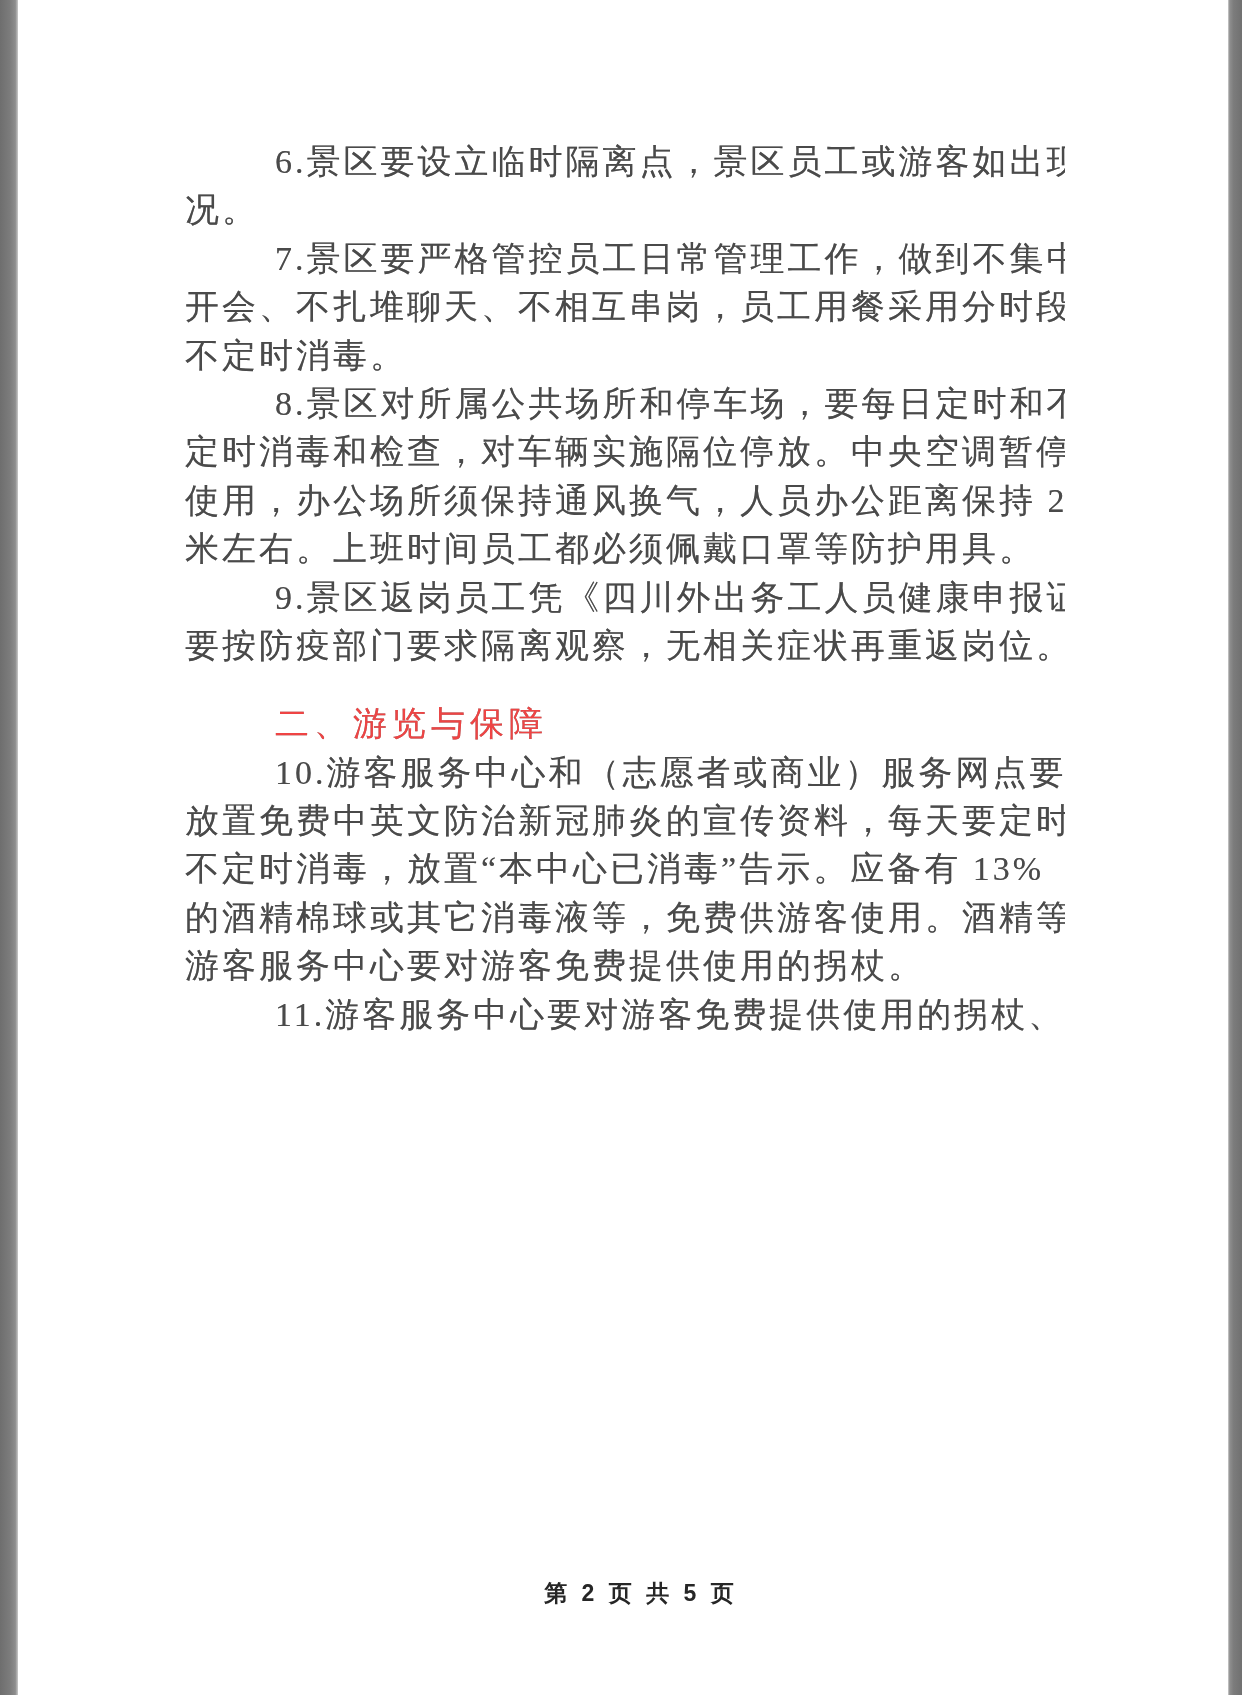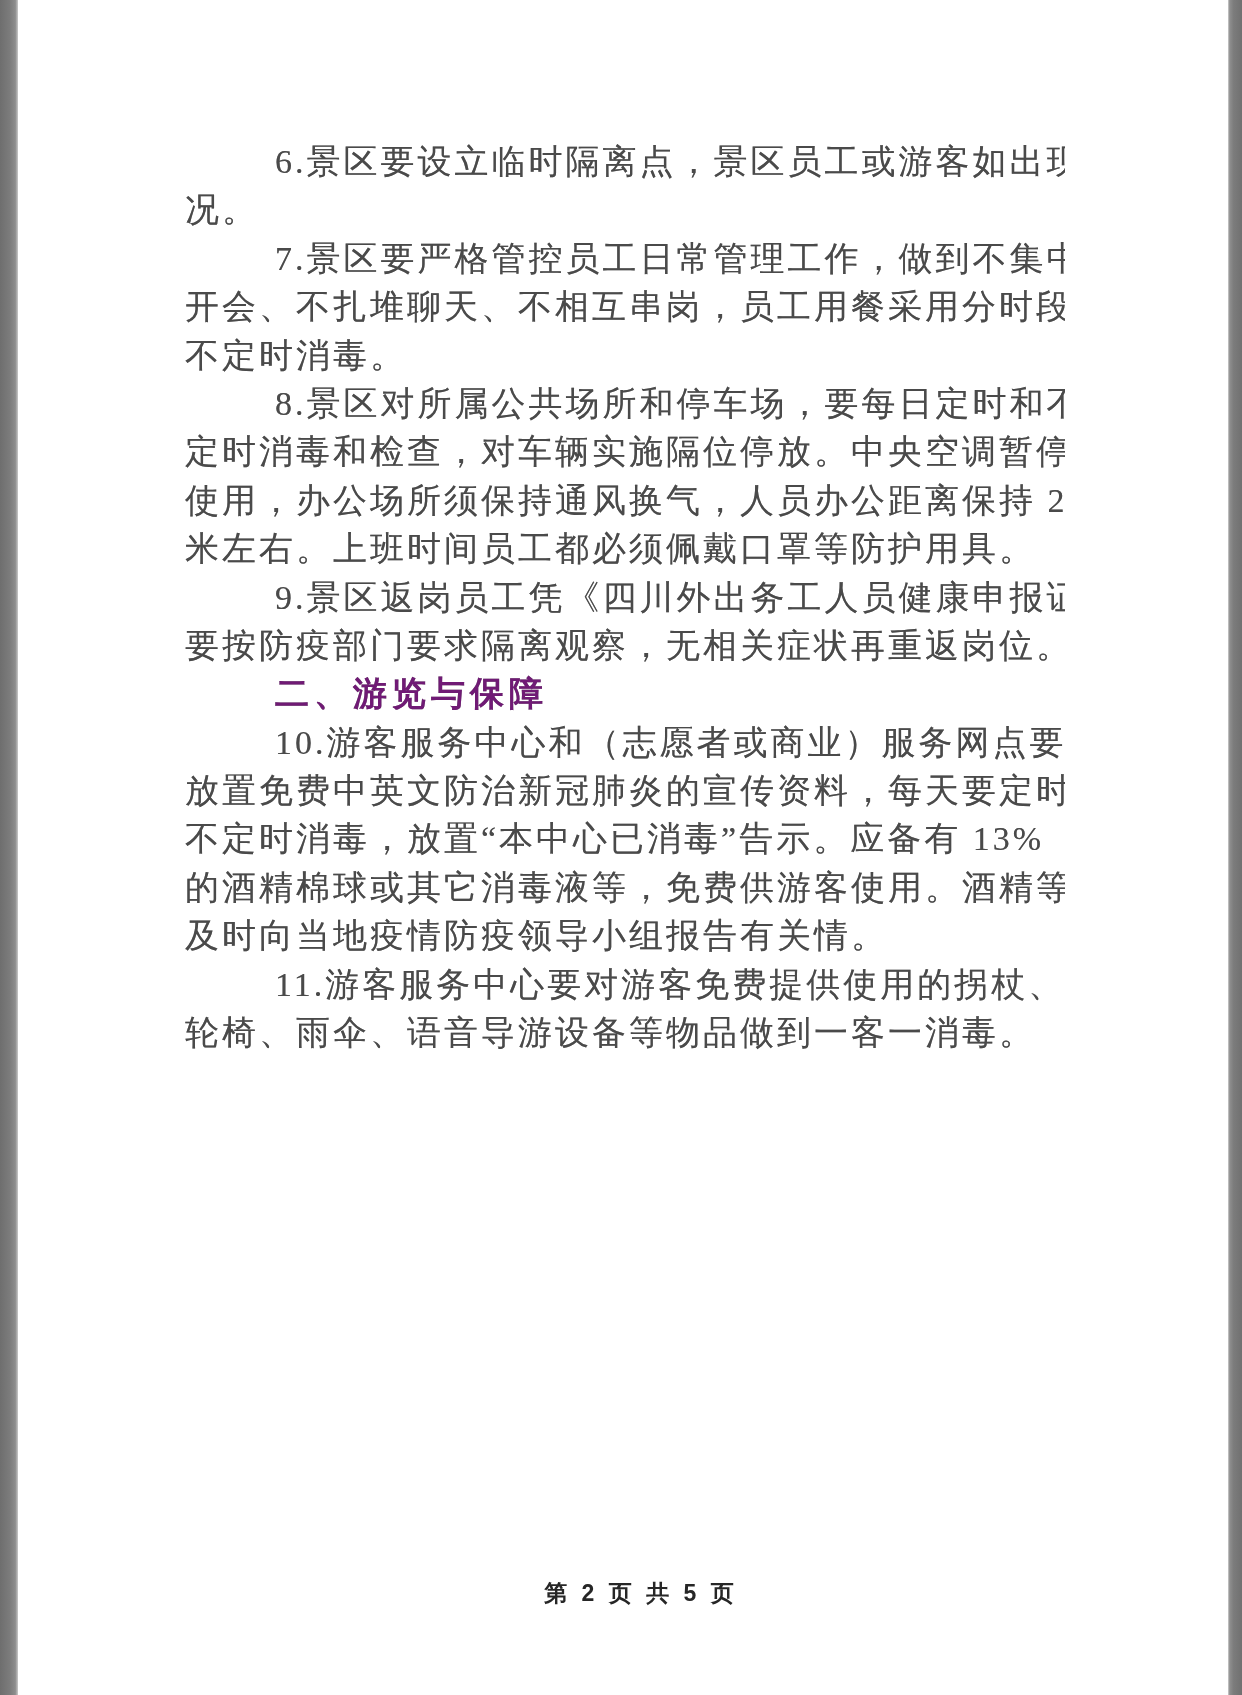--- a/index.html
+++ b/index.html
@@ -22,23 +22,24 @@
     font-size:34px;
     letter-spacing:3px;
   }
   .line{
     height:48.4px;line-height:48.4px;
     white-space:nowrap;overflow:hidden;
     text-shadow:0 0 .6px rgba(74,74,74,.55);
   }
   .line.indent{text-indent:90px;}
   .heading{
-    font-weight:bold;color:#701a75;
+    font-weight:normal;color:#ef4444;
     letter-spacing:5px;
     text-shadow:0 0 .6px rgba(40,40,40,.6);
+    margin-top:30px;
   }
   .footer{
     position:absolute;left:18px;width:1210px;top:1578px;
     text-align:center;
     font-family:"Liberation Sans", sans-serif;
     font-size:23px;letter-spacing:4px;
     color:#262626;font-weight:bold;
   }
 </style>
 </head>
@@ -71,26 +72,25 @@
         <div class="line">要按防疫部门要求隔离观察，无相关症状再重返岗位。</div>
       </div>
 
       <div class="line indent heading">二、游览与保障</div>
 
       <div>
         <div class="line indent">10.游客服务中心和（志愿者或商业）服务网点要</div>
         <div class="line">放置免费中英文防治新冠肺炎的宣传资料，每天要定时</div>
         <div class="line">不定时消毒，放置“本中心已消毒”告示。应备有 13%</div>
         <div class="line">的酒精棉球或其它消毒液等，免费供游客使用。酒精等</div>
-        <div class="line">及时向当地疫情防疫领导小组报告有关情。</div>
+        <div class="line">游客服务中心要对游客免费提供使用的拐杖。</div>
       </div>
 
       <div>
         <div class="line indent">11.游客服务中心要对游客免费提供使用的拐杖、</div>
-        <div class="line">轮椅、雨伞、语音导游设备等物品做到一客一消毒。</div>
       </div>
 
 
 
     </div>
 
     <div class="footer">第 2 页 共 5 页</div>
   </div>
 
   <div class="gutter left"></div>

